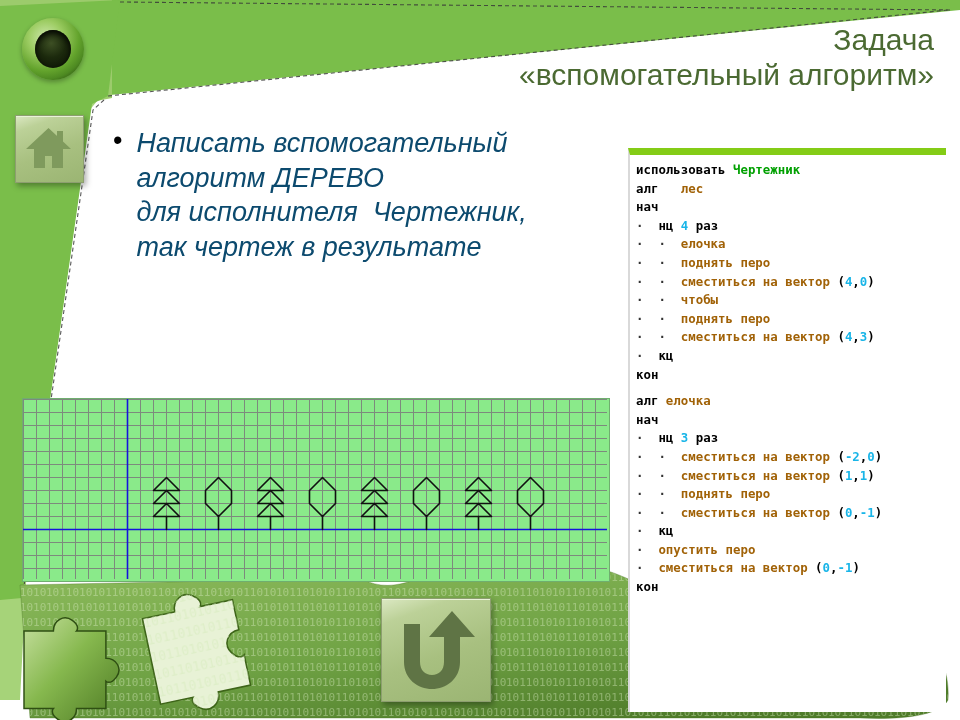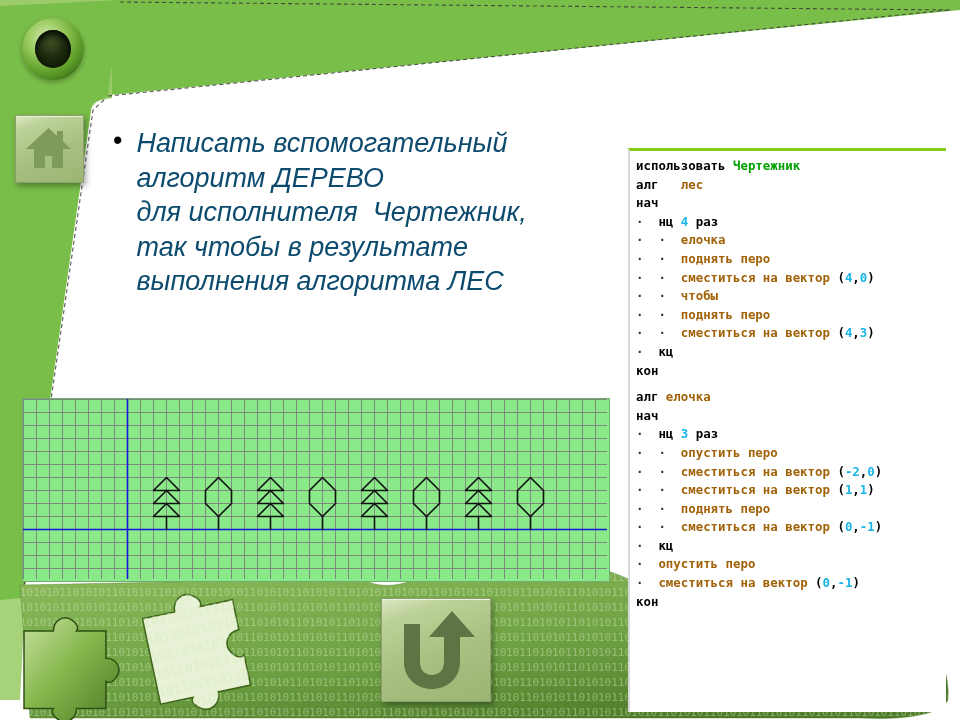--- a/index.html
+++ b/index.html
@@ -41,21 +41,21 @@
   .bullet-text{font-size:27px;font-style:italic;color:#0c4a6e;line-height:1.28;}
   .bullet-text div{white-space:pre;}
 
   
   .grid-area{position:absolute;left:22px;top:398px;width:586px;height:182px;
     background:#8aea8a;border:1px solid #6fae6f;}
   .grid-area svg{display:block;}
 
   
   .code-panel{position:absolute;left:628px;top:148px;width:318px;height:564px;
-    background:#ffffff;border-left:2px solid #d9d9d9;border-top:3px solid #84cc16;
+    background:#ffffff;border-left:2px solid #d9d9d9;border-top:7px solid #84cc16;
     padding:6px 0 0 6px;box-sizing:border-box;}
   .code-line{font-family:"DejaVu Sans Mono","Liberation Mono",monospace;
     font-size:12.4px;font-weight:bold;line-height:18.6px;white-space:pre;color:#0000cc;}
   .tk-kw{color:#000000;}
   .tk-id{color:#a16207;}
   .tk-name{color:#00a000;}
   .tk-num{color:#19b5e8;}
   .tk-dot{color:#333333;}
   .code-gap{height:8px;}
 </style>
@@ -140,29 +140,32 @@
   </div>
 
   <div class="sqbtn" id="back-btn">
     <svg width="106" height="100" viewBox="0 0 106 100">
       <path d="M22,25 L22,63 C22,80 36,90 50,90 C64,90 78,80 78,63 L78,38
                L93,38 L70,12 L47,38 L62,38 L62,63 C62,71 57,76 50,76
                C43,76 38,71 38,63 L38,25 Z" fill="#5f7445"></path>
     </svg>
   </div>
 
+  <div class="title-wrap">
+    <div class="title-line1">Задача</div>
+    <div class="title-line2">«вспомогательный алгоритм»</div>
+  </div>
 
   <div class="bullet-block">
     <div class="bullet-dot">•</div>
     <div class="bullet-text" id="bullet-lines">
         <div>Написать вспомогательный</div>
         <div>алгоритм ДЕРЕВО</div>
         <div>для исполнителя  Чертежник,</div>
-        <div>так чтобы в результате</div>
-        <div>выполнения алгоритма ЛЕС</div>
+        <div>так чертеж в результате</div>
       </div>
   </div>
 
   <div class="grid-area">
     <svg id="grid-svg" width="584" height="180" viewBox="0 0 584 180">
         <rect x="0" y="0" width="584" height="180" fill="#8aea8a"></rect>
         <g stroke="#7d8a7d" stroke-width="1">
           <line x1="0.5" y1="0" x2="0.5" y2="180"></line>
           <line x1="13.5" y1="0" x2="13.5" y2="180"></line>
           <line x1="26.5" y1="0" x2="26.5" y2="180"></line>
@@ -278,21 +281,20 @@
       <div class="code-line"><span class="tk-dot">·  ·  </span><span class="tk-id">сместиться на вектор </span><span class="tk-kw">(</span><span class="tk-num">4</span><span class="tk-kw">,</span><span class="tk-num">0</span><span class="tk-kw">)</span></div>
       <div class="code-line"><span class="tk-dot">·  ·  </span><span class="tk-id">чтобы</span></div>
       <div class="code-line"><span class="tk-dot">·  ·  </span><span class="tk-id">поднять перо</span></div>
       <div class="code-line"><span class="tk-dot">·  ·  </span><span class="tk-id">сместиться на вектор </span><span class="tk-kw">(</span><span class="tk-num">4</span><span class="tk-kw">,</span><span class="tk-num">3</span><span class="tk-kw">)</span></div>
       <div class="code-line"><span class="tk-dot">·  </span><span class="tk-kw">кц</span></div>
       <div class="code-line"><span class="tk-kw">кон</span></div>
       <div class="code-gap"></div>
       <div class="code-line"><span class="tk-kw">алг </span><span class="tk-id">елочка</span></div>
       <div class="code-line"><span class="tk-kw">нач</span></div>
       <div class="code-line"><span class="tk-dot">·  </span><span class="tk-kw">нц </span><span class="tk-num">3</span><span class="tk-kw"> раз</span></div>
-      <div class="code-line"><span class="tk-dot">·  ·  </span><span class="tk-id">опустить перо</span></div>
       <div class="code-line"><span class="tk-dot">·  ·  </span><span class="tk-id">сместиться на вектор </span><span class="tk-kw">(</span><span class="tk-num">-2</span><span class="tk-kw">,</span><span class="tk-num">0</span><span class="tk-kw">)</span></div>
       <div class="code-line"><span class="tk-dot">·  ·  </span><span class="tk-id">сместиться на вектор </span><span class="tk-kw">(</span><span class="tk-num">1</span><span class="tk-kw">,</span><span class="tk-num">1</span><span class="tk-kw">)</span></div>
       <div class="code-line"><span class="tk-dot">·  ·  </span><span class="tk-id">поднять перо</span></div>
       <div class="code-line"><span class="tk-dot">·  ·  </span><span class="tk-id">сместиться на вектор </span><span class="tk-kw">(</span><span class="tk-num">0</span><span class="tk-kw">,</span><span class="tk-num">-1</span><span class="tk-kw">)</span></div>
       <div class="code-line"><span class="tk-dot">·  </span><span class="tk-kw">кц</span></div>
       <div class="code-line"><span class="tk-dot">·  </span><span class="tk-id">опустить перо</span></div>
       <div class="code-line"><span class="tk-dot">·  </span><span class="tk-id">сместиться на вектор </span><span class="tk-kw">(</span><span class="tk-num">0</span><span class="tk-kw">,</span><span class="tk-num">-1</span><span class="tk-kw">)</span></div>
       <div class="code-line"><span class="tk-kw">кон</span></div>
     </div>
 

